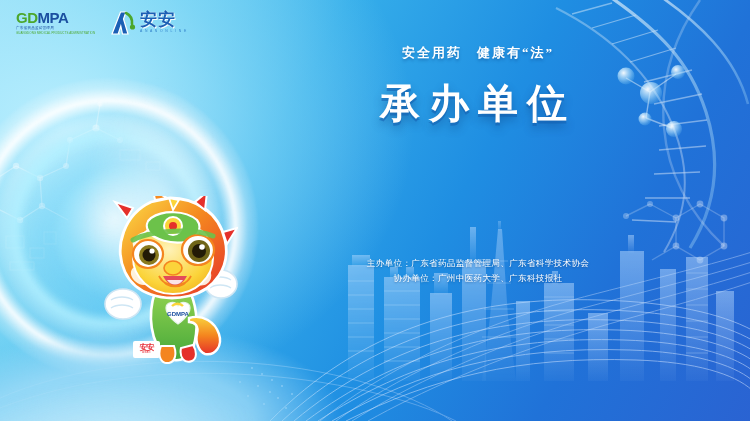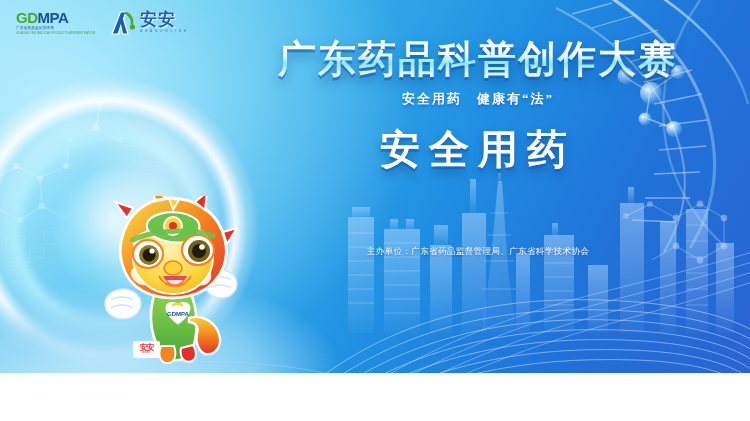--- a/index.html
+++ b/index.html
@@ -1,19 +1,19 @@
 <!DOCTYPE html>
 <html><head>
 <meta charset="utf-8">
 <style>
   html,body{margin:0;padding:0;background:#fff;}
   body{font-family:"Liberation Sans","DejaVu Sans",sans-serif;}
 
   .stage{
-    position:relative;width:750px;height:373px;overflow:hidden;
+    position:relative;width:750px;height:421px;overflow:hidden;
     background:
       radial-gradient(ellipse 520px 420px at 8% 30%, rgba(190,240,255,.95) 0%, rgba(150,225,250,.55) 38%, rgba(120,205,245,0) 68%),
       linear-gradient(118deg,#9fe3f7 0%, #6fd2f2 14%, #35aeea 36%, #1f8ee2 58%, #2072d8 78%, #2a63d2 100%);
   }
 
   
   .layer{position:absolute;inset:0;pointer-events:none;}
 
   
   .svg-full{position:absolute;inset:0;width:750px;height:421px;}
@@ -97,21 +97,21 @@
     font-family:Liberation Serif, serif;font-weight:bold;font-size:13px;color:#ffffff;letter-spacing:2px;
     margin-top:8px;text-shadow:0 2px 3px rgba(12,70,140,.45);
   }
   .ln-big{
     font-family:"DejaVu Sans",sans-serif;font-weight:bold;font-size:40px;color:#ffffff;
     letter-spacing:9px;margin-top:14px;
     text-shadow:0 3px 0 rgba(20,95,175,.55),0 6px 10px rgba(8,55,120,.45);
   }
 
   
-  .orgs{position:absolute;left:268px;top:244px;width:420px;text-align:center;
+  .orgs{position:absolute;left:268px;top:256px;width:420px;text-align:center;
         font-family:"DejaVu Sans",sans-serif;font-size:8.6px;color:#ffffff;line-height:1.72;
         letter-spacing:.3px;text-shadow:0 1px 2px rgba(10,55,115,.5);}
   .orgs div{white-space:nowrap;}
 
   
   .mascot{position:absolute;left:103px;top:196px;width:135px;height:168px;}
   .mascot svg{display:block;}
 
   .seal{position:absolute;left:133px;top:341px;width:27px;height:17px;
         background:#ffffff;border-radius:2px;display:flex;flex-direction:column;
@@ -351,27 +351,27 @@
         </svg>
       </div>
       <div class="anan-tx">
         <div class="anan-cn">安安</div>
         <div class="anan-en">A N   A N   O N L I N E</div>
       </div>
     </div>
   </div>
 
   <div class="headline">
-    <div class="ln-main">广东药品科普创作大赛</div>
     <div class="ln-sub">安全用药　健康有“法”</div>
-    <div class="ln-big">安全用药</div>
+    <div class="ln-big">承办单位</div>
   </div>
 
   <div class="orgs">
     <div>主办单位：广东省药品监督管理局、广东省科学技术协会</div>
+    <div>协办单位：广州中医药大学、广东科技报社</div>
   </div>
 
   <div class="mascot">
     <svg width="135" height="168" viewBox="0 0 135 168">
       <defs>
         <linearGradient id="mane" x1="0" y1="0" x2="1" y2="1">
           <stop offset="0" stop-color="#fbe14a"></stop>
           <stop offset="45%" stop-color="#f58a1f"></stop>
           <stop offset="100%" stop-color="#e5302a"></stop>
         </linearGradient>

